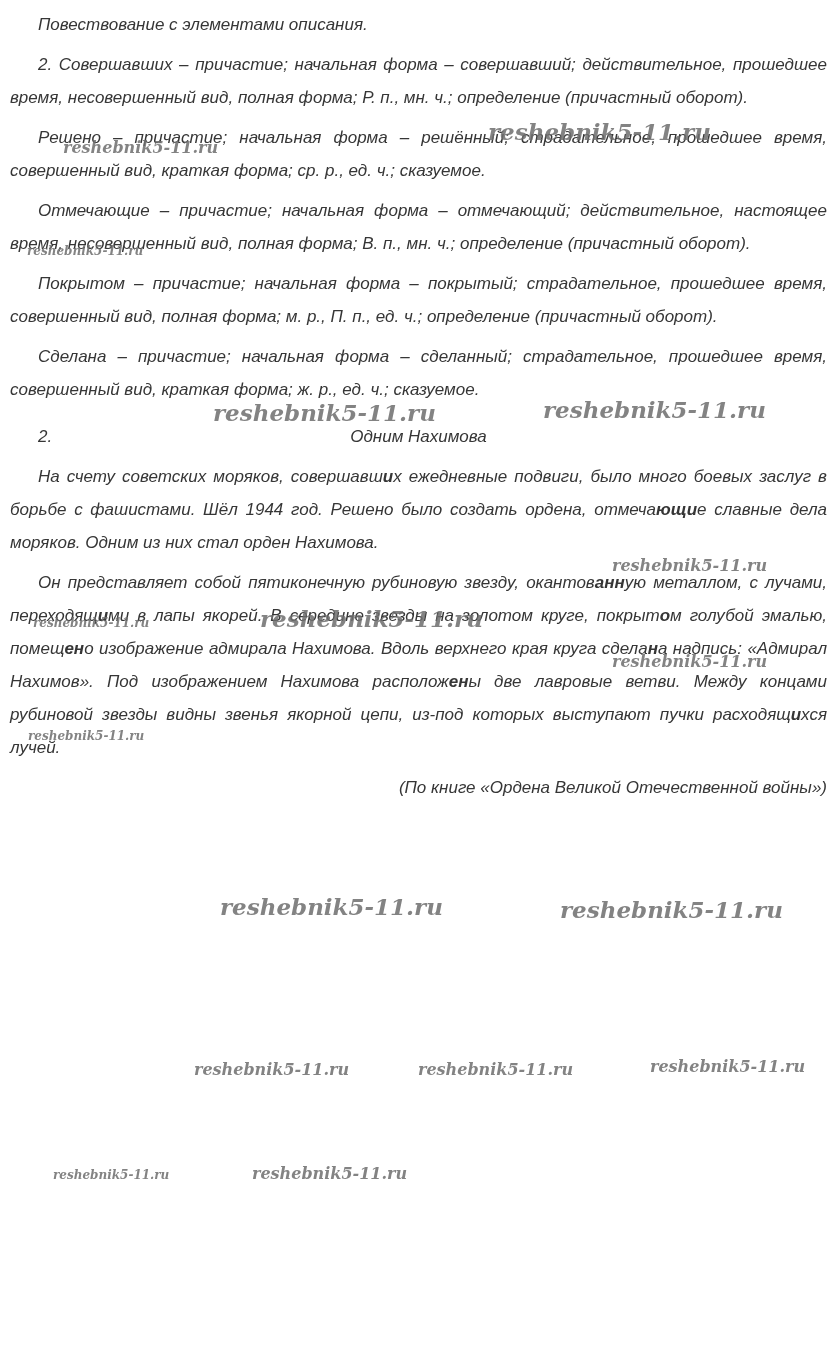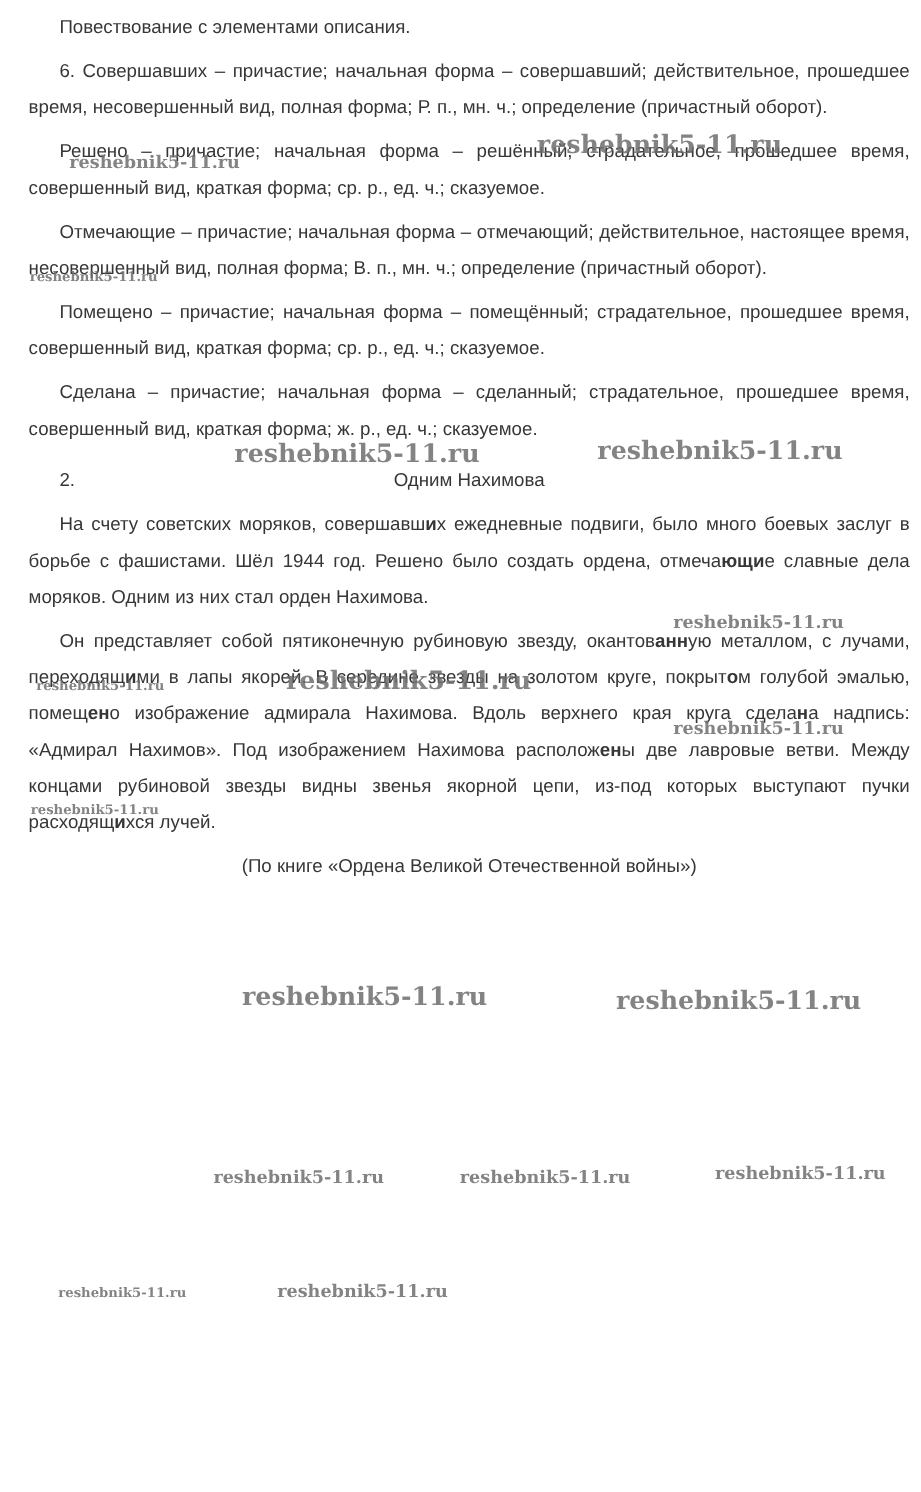--- a/index.html
+++ b/index.html
@@ -11,22 +11,23 @@
     height: 1356px;
     background: #ffffff;
     position: relative;
     overflow: hidden;
     font-family: "Liberation Sans", sans-serif;
     color: #363636;
   }
   .doc {
     position: absolute;
     inset: 0;
-    padding: 8px 10px 0 26px;
+    padding: 8px 10px 0 10px;
     box-sizing: border-box;
+    font-style: italic;
   }
   .para {
     font-size: 17px;
     line-height: 33px;
     text-align: justify;
     text-indent: 28px;
     margin: 0 0 7px 0;
   }
   .para b { font-weight: bold; }
   .title-row {
@@ -35,21 +36,21 @@
     line-height: 33px;
     text-align: center;
     margin: 14px 0 7px 0;
   }
   .title-num {
     position: absolute;
     left: 28px;
     top: 0;
   }
   .source {
-    text-align: center;
+    text-align: right;
     text-indent: 0;
   }
   .wm-layer {
     position: absolute;
     inset: 0;
     pointer-events: none;
     text-align: right;
   }
   .watermark {
     position: absolute;
@@ -63,30 +64,30 @@
   .wm-md { font-size: 16px; }
   .wm-sm { font-size: 12px; }
 </style>
 </head>
 <body>
 
 <div class="doc">
 
   <p class="para">Повествование с элементами описания.</p>
 
-  <p class="para">6. Совершавших – причастие; начальная форма – совершавший; действительное, прошедшее время, несовершенный вид, полная форма; Р. п., мн. ч.; определение (причастный оборот).</p>
+  <p class="para">2. Совершавших – причастие; начальная форма – совершавший; действительное, прошедшее время, несовершенный вид, полная форма; Р. п., мн. ч.; определение (причастный оборот).</p>
 
   <p class="para">Решено – причастие; начальная форма – решённый; страдательное, прошедшее время, совершенный вид, краткая форма; ср. р., ед. ч.; сказуемое.</p>
 
   <p class="para">Отмечающие – причастие; начальная форма – отмечающий; действительное, настоящее время, несовершенный вид, полная форма; В. п., мн. ч.; определение (причастный оборот).</p>
 
 
 
+  <p class="para">Покрытом – причастие; начальная форма – покрытый; страдательное, прошедшее время, совершенный вид, полная форма; м. р., П. п., ед. ч.; определение (причастный оборот).</p>
 
-  <p class="para">Помещено – причастие; начальная форма – помещённый; страдательное, прошедшее время, совершенный вид, краткая форма; ср. р., ед. ч.; сказуемое.</p>
 
   <p class="para">Сделана – причастие; начальная форма – сделанный; страдательное, прошедшее время, совершенный вид, краткая форма; ж. р., ед. ч.; сказуемое.</p>
 
 
 
   <div class="title-row">
     <span class="title-num">2.</span>
     <span>Одним Нахимова</span>
   </div>
 

